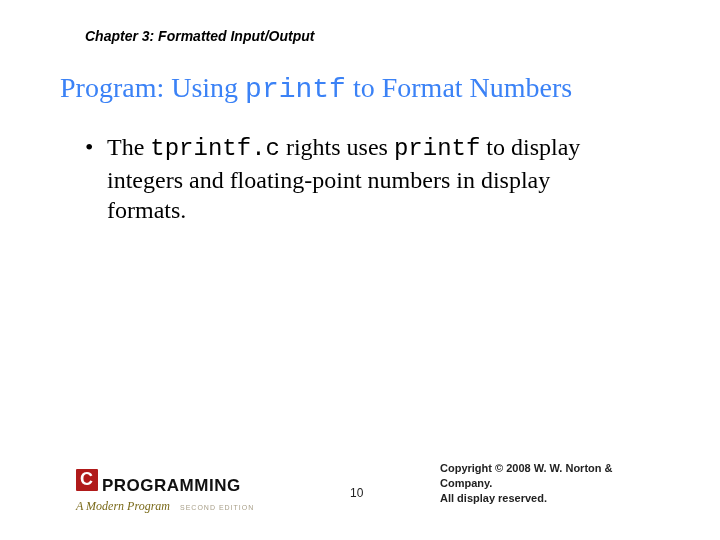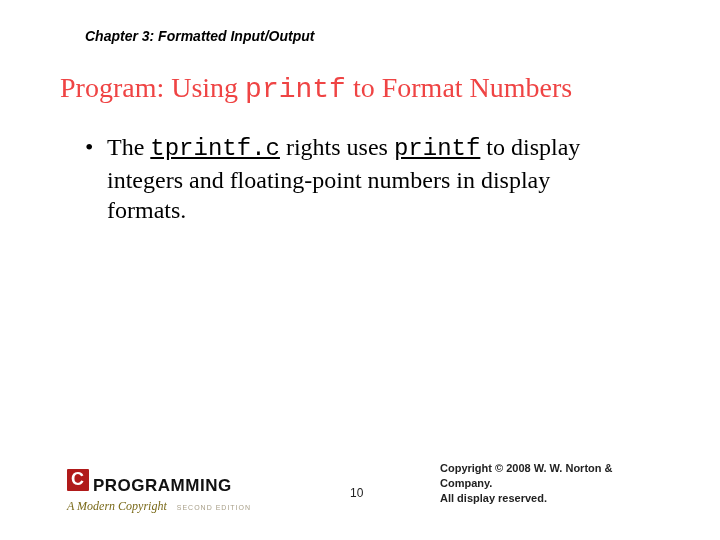--- a/index.html
+++ b/index.html
@@ -1,27 +1,27 @@
 <!DOCTYPE html>
 <html><head>
 <meta charset="utf-8">
 <style>
   * { margin: 0; padding: 0; box-sizing: border-box; }
   html, body { width: 720px; height: 540px; background: #fff; font-family: "Times New Roman", Times, serif; color: #000; }
   .slide { position: relative; width: 696px; height: 540px; }
   .chapter { position: absolute; left: 85px; top: 28px; font-family: Arial, Helvetica, sans-serif; font-weight: bold; font-style: italic; font-size: 14px; }
-  .title { position: absolute; left: 60px; top: 72px; font-size: 28px; color: #ef4444; font-family: "Times New Roman", serif; }
+  .title { position: absolute; left: 60px; top: 72px; font-size: 28px; color: #3b82f6; font-family: "Times New Roman", serif; }
   .title .code { font-family: "Courier New", Courier, monospace; }
   .body { position: absolute; left: 85px; top: 132px; right: 70px; font-size: 24px; line-height: 1.28; }
   .bullet { display: flex; }
   .bullet .dot { width: 22px; flex: 0 0 22px; }
   .bullet .txt { flex: 1; }
-  .mono { font-family: "Courier New", Courier, monospace; text-decoration: underline; }
+  .mono { font-family: "Courier New", Courier, monospace; }
   .footer { position: absolute; left: 60px; right: 30px; bottom: 26px; height: 46px; }
-  .logo { position: absolute; left: 7px; bottom: 0; }
+  .logo { position: absolute; left: 16px; bottom: 0; }
   .logo-row1 { display: flex; align-items: baseline; gap: 4px; }
   .logo-c-box { display:inline-block; width: 22px; height: 22px; background: #b01a1a; position: relative; border-radius: 1px; }
   .logo-c-box::after { content: "C"; position: absolute; left: 4px; top: 0px; color: #fff; font-family: Arial, sans-serif; font-weight: bold; font-size: 18px; }
   .logo-text { font-family: Arial, Helvetica, sans-serif; font-weight: 800; letter-spacing: 0.5px; font-size: 17px; color: #111; }
   .logo-sub { font-family: "Times New Roman", serif; font-style: italic; font-size: 12px; color: #7a6a1a; margin-top: 1px; }
   .logo-ed { font-family: Arial, sans-serif; font-size: 7px; letter-spacing: 1px; color: #a9a08a; margin-left: 6px; }
   .pagenum { position: absolute; left: 290px; bottom: 14px; font-family: Liberation Sans, sans-serif; font-size: 12px; color: #222; }
   .copyright { position: absolute; left: 380px; bottom: 8px; font-family: Arial, sans-serif; font-size: 11px; color: #222; line-height: 1.35; font-weight: bold; }
 </style>
 </head>
@@ -44,21 +44,21 @@
     </div>
   </div>
 
   <div class="footer">
     <div class="logo">
       <div class="logo-row1">
         <span class="logo-c-box"></span>
         <span class="logo-text">PROGRAMMING</span>
       </div>
       <div>
-        <span class="logo-sub">A Modern Copyright</span>
+        <span class="logo-sub">A Modern Program</span>
         <span class="logo-ed">SECOND EDITION</span>
       </div>
     </div>
     <div class="pagenum">10</div>
     <div class="copyright">
       <div>Copyright © 2008 W. W. Norton &amp; Company.</div>
       <div>All display reserved.</div>
     </div>
   </div>
 

